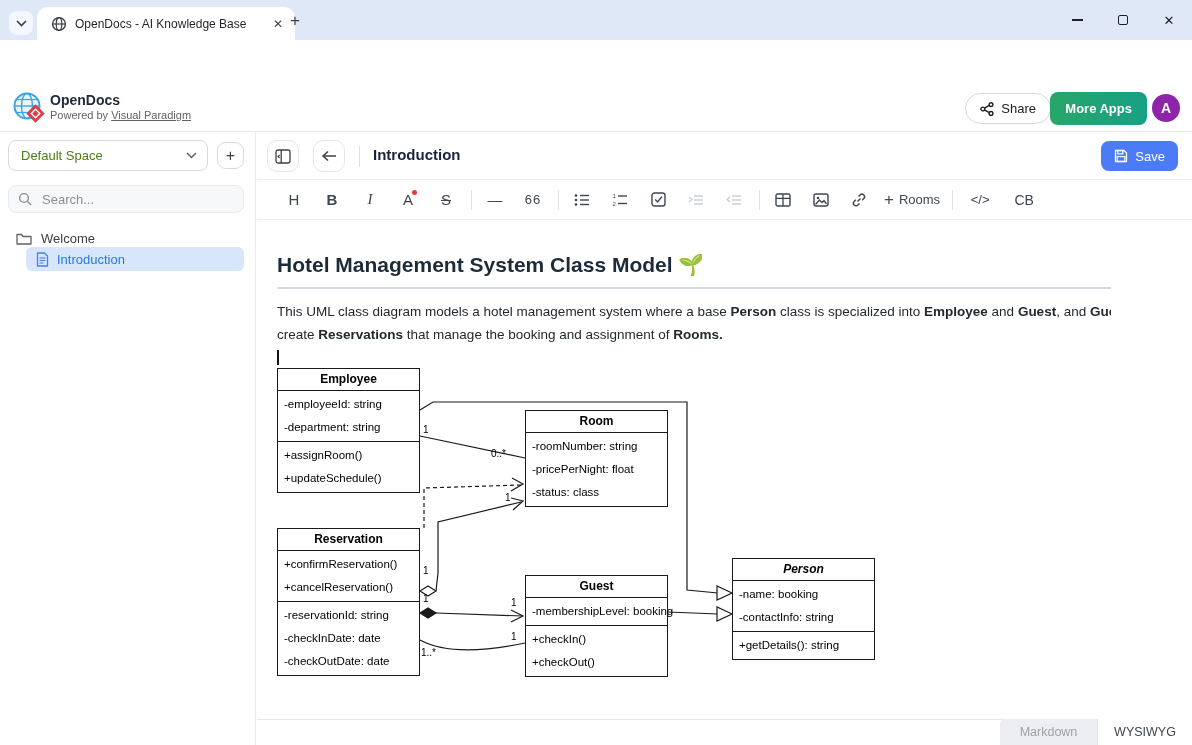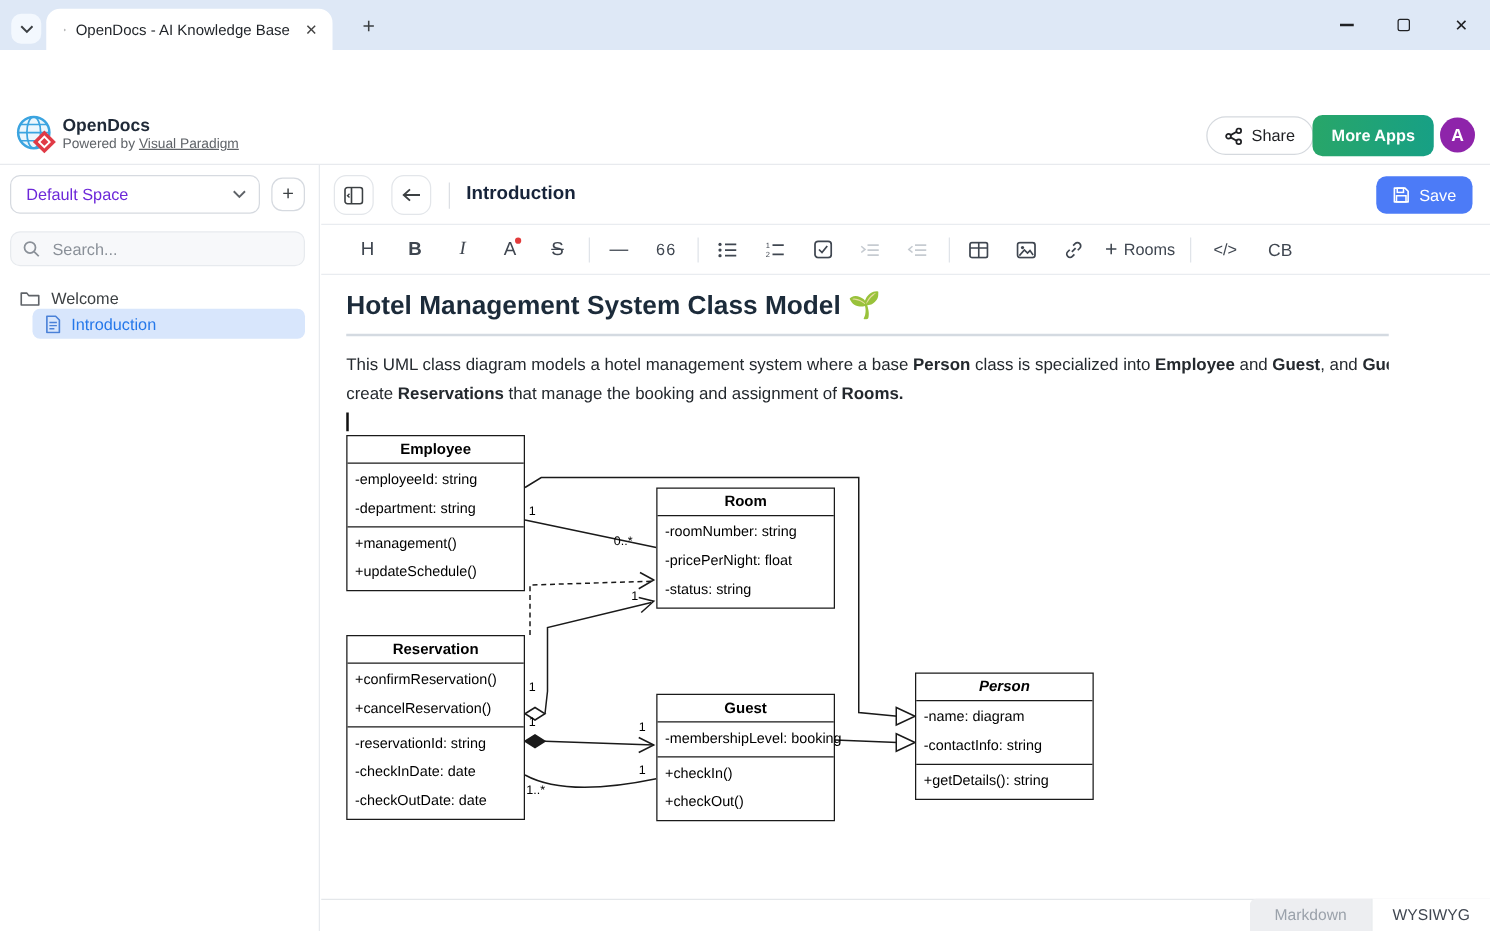--- a/index.html
+++ b/index.html
@@ -7,21 +7,21 @@
   body {
     width:1192px; height:745px; overflow:hidden; position:relative;
     font-family:"Liberation Sans", sans-serif; background:#fff; color:#202124;
   }
   svg { display:block; }
 
   
   #tabstrip { position:absolute; top:0; left:0; width:1192px; height:40px; background:#dee8f6; }
   .tab-caret-btn { position:absolute; left:9px; top:11px; width:24px; height:24px; border-radius:8px;
     background:#f3f8fe; display:flex; align-items:center; justify-content:center; }
-  .tab { position:absolute; left:37px; top:7px; width:229px; height:33px; background:#fff;
+  .tab { position:absolute; left:37px; top:7px; width:258px; height:33px; background:#fff;
     border-radius:11px 11px 0 0; display:flex; align-items:center; padding:0 8px 0 14px; gap:8px; }
   .tab-title { font-size:12px; color:#1f2328; white-space:nowrap; flex:1; }
   .tab-close { font-size:12px; color:#444; padding:0 4px; }
   .newtab { position:absolute; left:282px; top:8px; width:26px; height:26px; display:flex;
     align-items:center; justify-content:center; font-size:17px; color:#3c4043; }
   .wincontrols { position:absolute; right:0; top:0; height:40px; display:flex; }
   .winbtn { width:46px; height:40px; display:flex; align-items:center; justify-content:center; }
   .ic-min { width:11px; height:1.3px; background:#202124; }
   .ic-max { width:10px; height:10px; border:1.3px solid #202124; border-radius:2px; }
   .ic-close { font-size:13px; color:#202124; }
@@ -52,21 +52,21 @@
     border-radius:8px; background:linear-gradient(90deg,#28a669,#17a085); color:#fff; font-size:13px;
     font-weight:bold; display:flex; align-items:center; }
   .app-avatar { position:absolute; right:12px; top:10px; width:28px; height:28px; border-radius:50%;
     background:#8e24aa; color:#fff; font-weight:bold; font-size:14px; display:flex; align-items:center; justify-content:center; }
 
   
   #sidebar { position:absolute; top:132px; left:0; width:256px; height:613px; background:#fff;
     border-right:1px solid #e7eaee; }
   .space-select { position:absolute; left:8px; top:8px; width:200px; height:31px; border:1px solid #d6dae0;
     border-radius:8px; background:#fff; display:flex; align-items:center; padding:0 10px 0 12px; }
-  .space-label { font-size:13px; color:#6d28d9; flex:1; }
+  .space-label { font-size:13px; color:#4d7c0f; flex:1; }
   .add-space { position:absolute; left:217px; top:10px; width:27px; height:27px; border:1px solid #d6dae0;
     border-radius:9px; background:#fff; display:flex; align-items:center; justify-content:center;
     font-size:16px; color:#3c4043; }
   .searchbox { position:absolute; left:8px; top:53px; width:236px; height:28px; background:#f7f8fa;
     border:1px solid #e7eaee; border-radius:8px; display:flex; align-items:center; padding:0 9px; gap:8px; }
   .searchbox input { border:none; background:transparent; outline:none; font-size:13px; color:#3c4043;
     font-family:"Liberation Sans",sans-serif; width:180px; }
   .searchbox input::placeholder { color:#8a9098; }
   .tree-folder { position:absolute; left:10px; top:95px; height:22px; display:flex; align-items:center; gap:9px; padding-left:6px; }
   .tree-folder span { font-size:13px; color:#3c4043; }
@@ -90,21 +90,21 @@
     font-size:15px; color:#3f4650; border-radius:4px; flex:0 0 auto; }
   .tbtn.bold { font-weight:bold; }
   .tbtn.ital { font-style:italic; font-family:"Liberation Serif",serif; }
   .tbtn.disabled { color:#c6cbd1; }
   .tdiv { width:1px; height:20px; background:#e0e4e9; margin:0 10px 0 0; flex:0 0 auto; }
   .fontcolor { position:relative; }
   .fontcolor .dot { position:absolute; top:3px; right:4px; width:5px; height:5px; border-radius:50%; background:#e23b3b; }
   .insert-btn { display:flex; align-items:center; gap:5px; color:#3f4650; font-size:13px; margin-right:12px; flex:0 0 auto; }
   .insert-btn .plus { font-size:17px; }
 
-  .docarea { position:absolute; top:72px; left:0; width:854px; height:499px; padding:28px 8px 0 20px; overflow:hidden; }
+  .docarea { position:absolute; top:92px; left:0; width:854px; height:499px; padding:28px 8px 0 20px; overflow:hidden; }
   .doc-h1 { font-size:21px; font-weight:bold; color:#1c2b3a; margin:0; line-height:26px; }
   .doc-hr { margin-top:9px; border:none; border-top:2px solid #d4dae1; width:881px; }
   .doc-p { margin:11px 0 0 0; width:881px; font-size:13.5px; line-height:23px; color:#24292e; }
   .doc-p b { font-weight:bold; }
   .caret { width:1.5px; height:15px; background:#111; margin-top:4px; }
 
   
   .diagram { position:relative; width:881px; height:312px; margin-top:1px; }
   .uml-svg { position:absolute; left:0; top:0; }
   .uml-class { position:absolute; width:143px; background:#fff; border:1.5px solid #1a1a1a; font-size:11.5px; color:#000; }
@@ -429,31 +429,31 @@
       <span class="mult" style="left:144px;top:281px;">1..*</span>
       <span class="mult" style="left:234px;top:265px;">1</span>
 
       <div class="uml-class" style="left:0;top:2px;">
         <div class="uml-title">Employee</div>
         <div class="uml-sec">
           <div class="uml-row">-employeeId: string</div>
           <div class="uml-row">-department: string</div>
         </div>
         <div class="uml-sec">
-          <div class="uml-row">+management()</div>
+          <div class="uml-row">+assignRoom()</div>
           <div class="uml-row">+updateSchedule()</div>
         </div>
       </div>
 
       <div class="uml-class" style="left:248px;top:44px;">
         <div class="uml-title">Room</div>
         <div class="uml-sec">
           <div class="uml-row">-roomNumber: string</div>
           <div class="uml-row">-pricePerNight: float</div>
-          <div class="uml-row">-status: string</div>
+          <div class="uml-row">-status: class</div>
         </div>
       </div>
 
       <div class="uml-class" style="left:0;top:162px;">
         <div class="uml-title">Reservation</div>
         <div class="uml-sec">
           <div class="uml-row">+confirmReservation()</div>
           <div class="uml-row">+cancelReservation()</div>
         </div>
         <div class="uml-sec">
@@ -470,21 +470,21 @@
         </div>
         <div class="uml-sec">
           <div class="uml-row">+checkIn()</div>
           <div class="uml-row">+checkOut()</div>
         </div>
       </div>
 
       <div class="uml-class" style="left:455px;top:192px;">
         <div class="uml-title italic">Person</div>
         <div class="uml-sec">
-          <div class="uml-row">-name: diagram</div>
+          <div class="uml-row">-name: booking</div>
           <div class="uml-row">-contactInfo: string</div>
         </div>
         <div class="uml-sec">
           <div class="uml-row">+getDetails(): string</div>
         </div>
       </div>
     </div>
   </div>
 </div>
 

